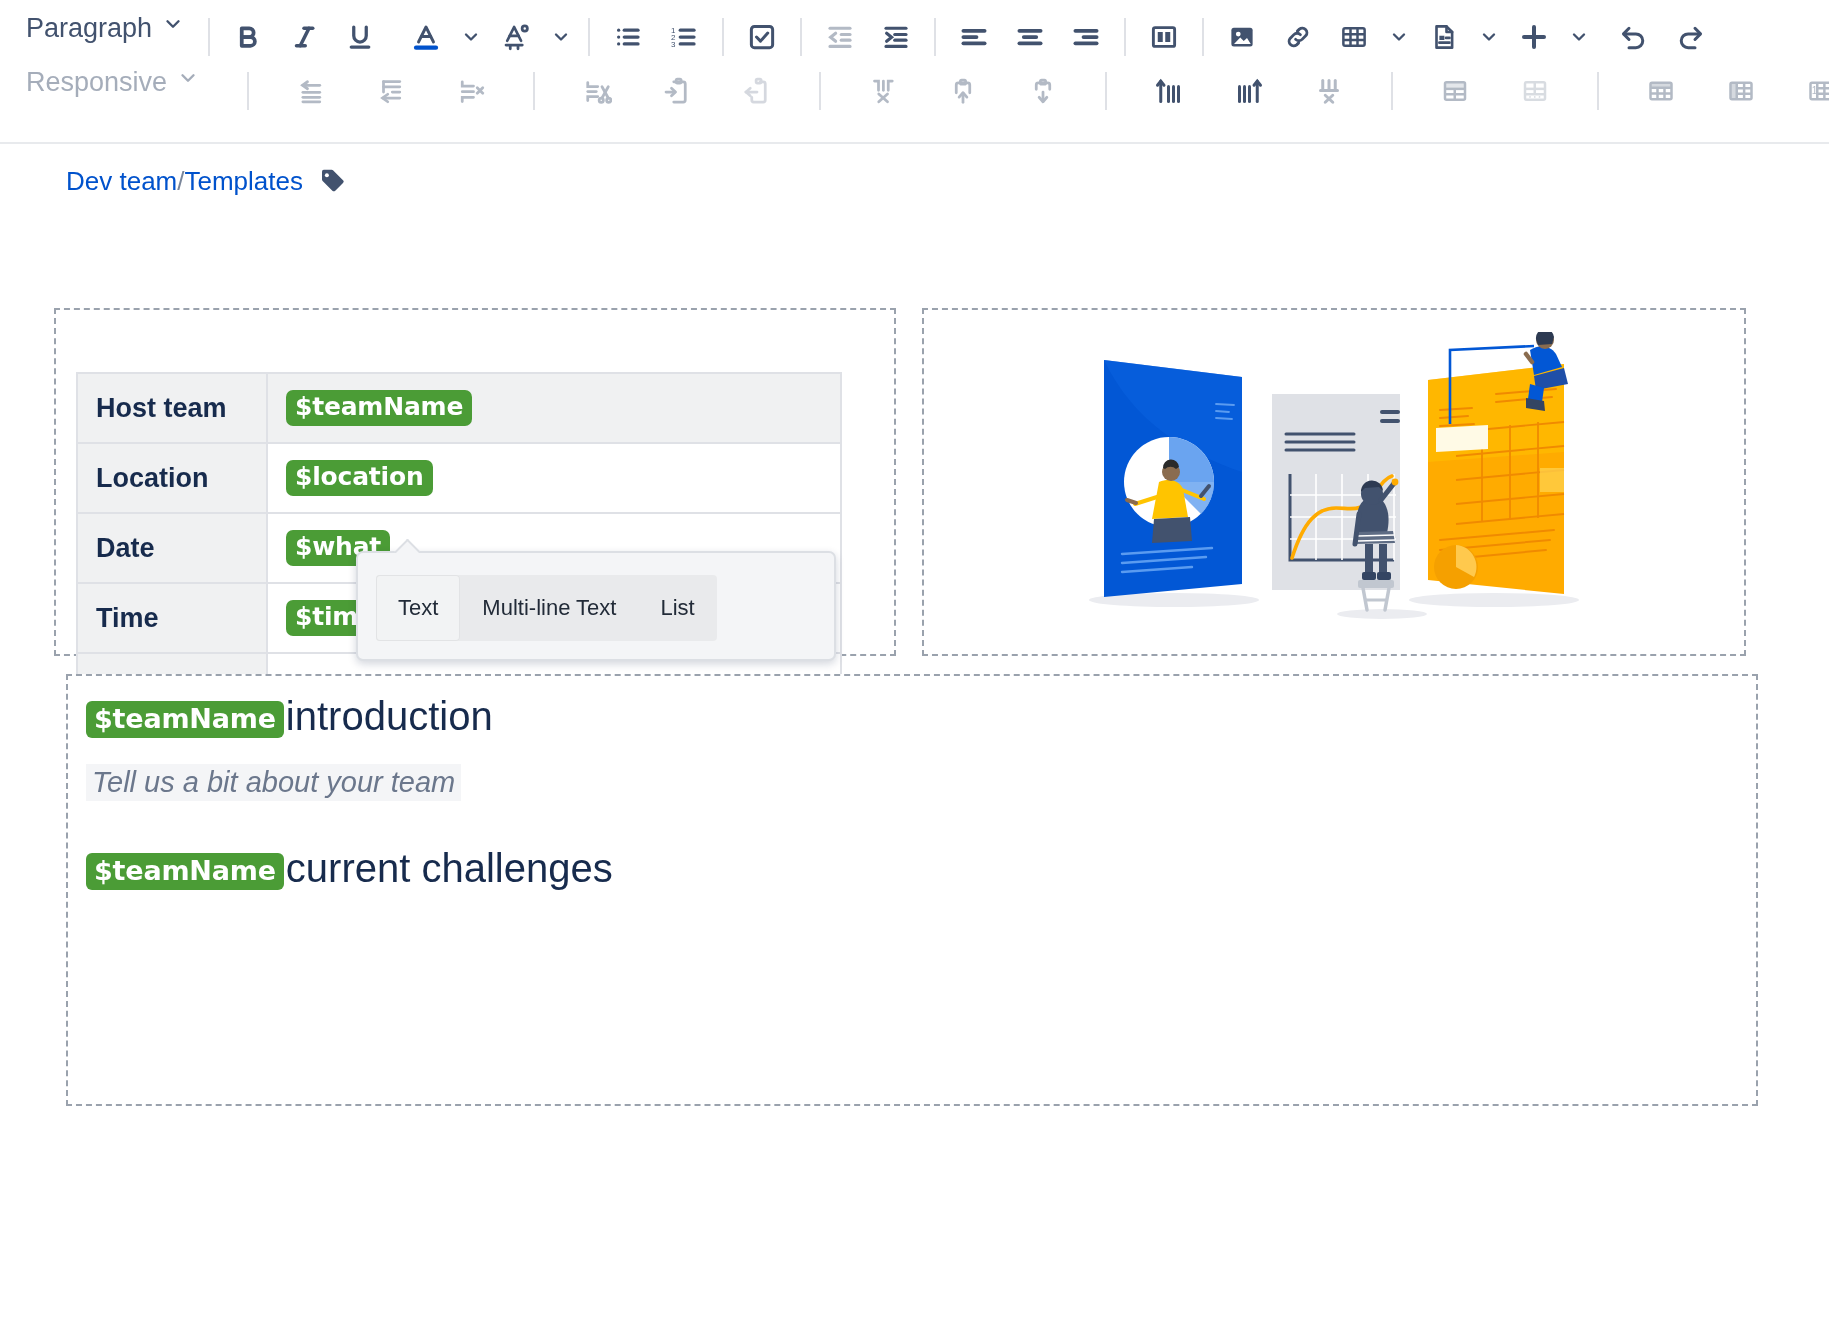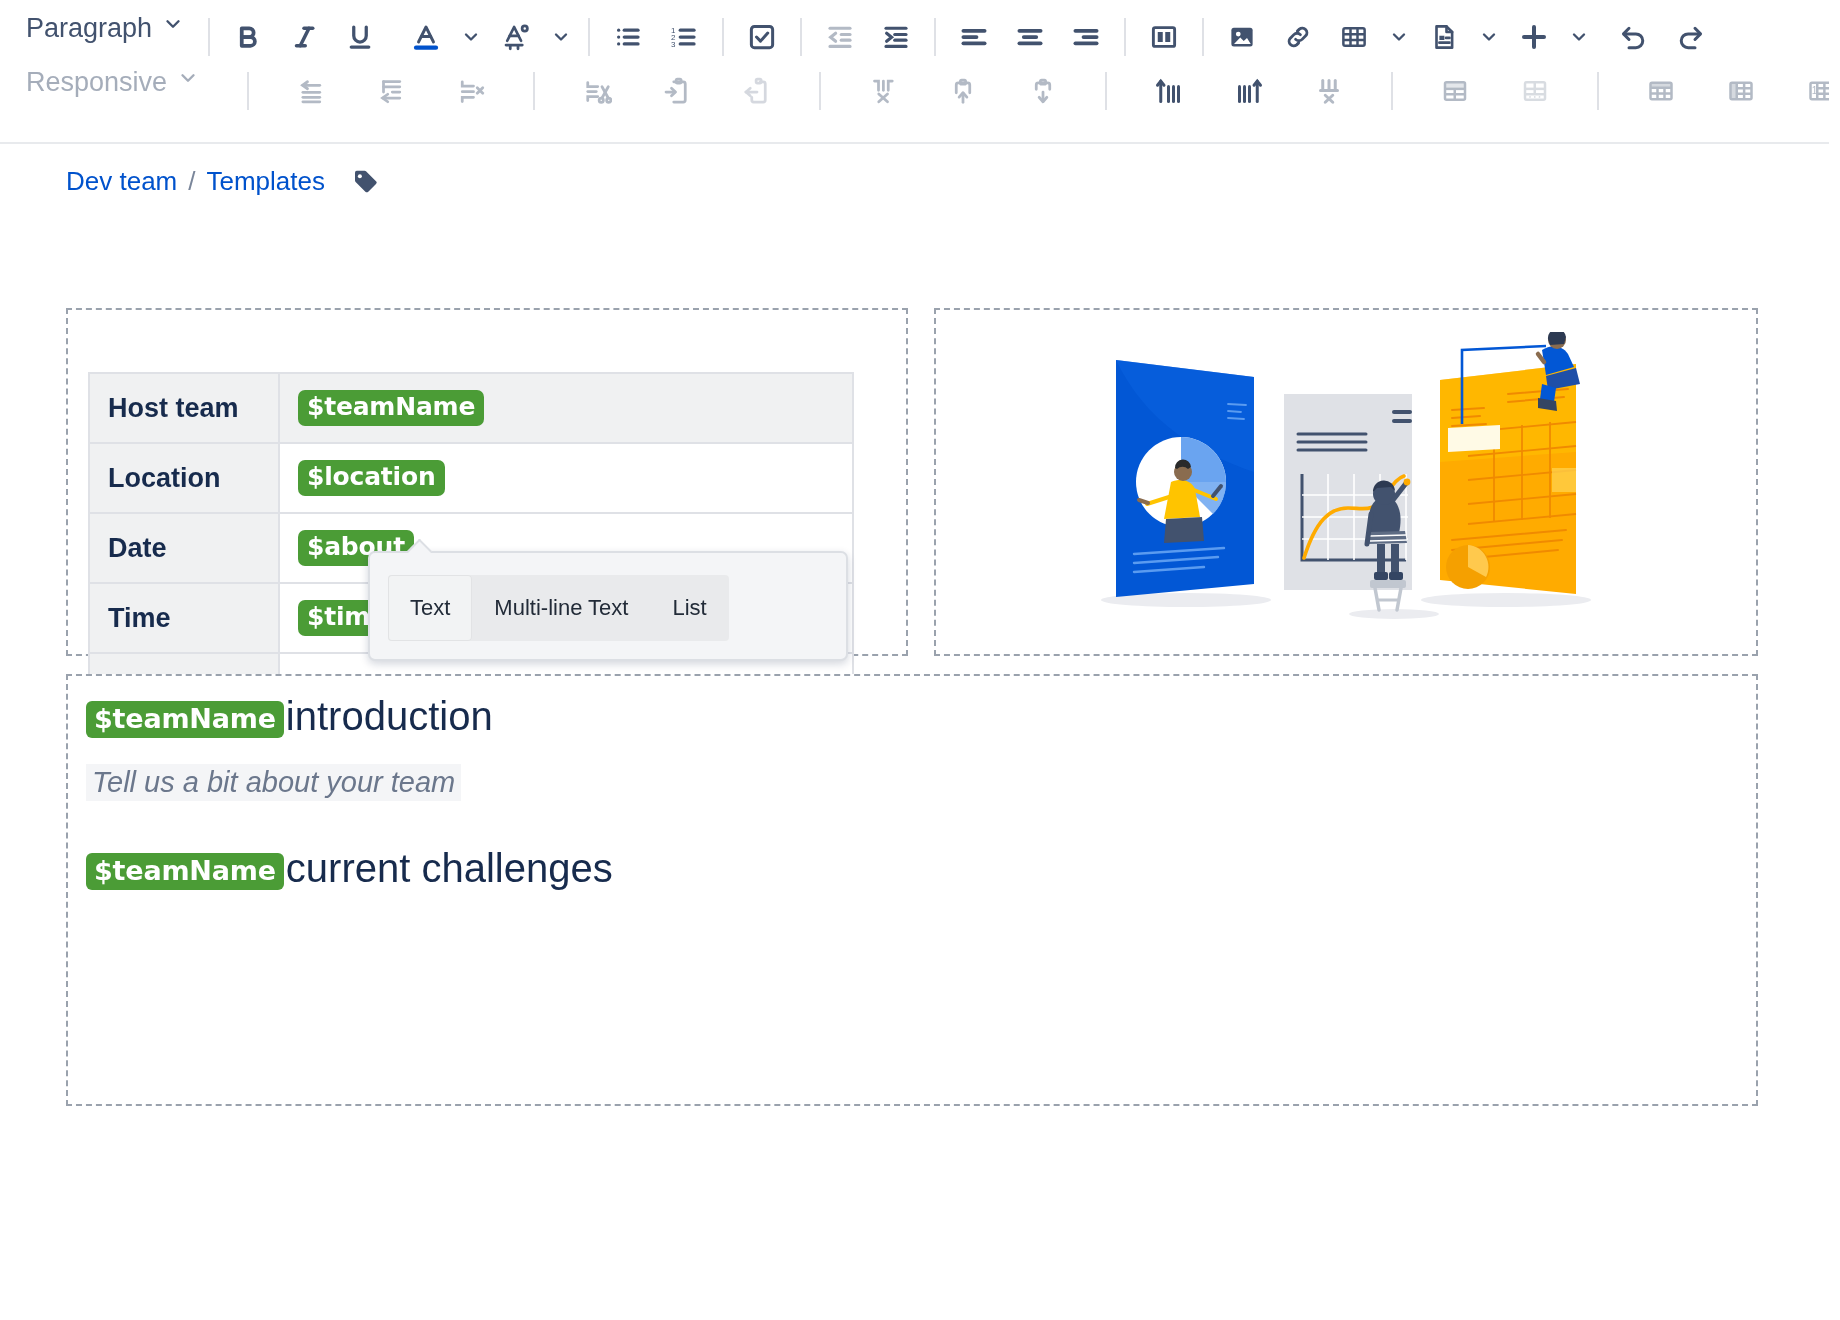--- a/index.html
+++ b/index.html
@@ -108,22 +108,21 @@
     top: 146px;
     width: 1829px;
     height: 1147px;
     background: #ffffff;
   }
 
   .breadcrumb {
     position: absolute;
     left: 66px; top: 20px;
     display: flex;
-    align-items: flex-end;
-    gap: 11px;
+    align-items: flex-start;
     font-size: 26px;
   }
   .bc-link {
     color: #0052cc;
     cursor: pointer;
     text-decoration: none;
   }
   .bc-sep { color: #7a869a; }
   .bc-tag {
     margin-left: 14px;
@@ -137,21 +136,21 @@
     left: 66px; top: 60px;
     font-size: 52px;
     color: #172b4d;
     font-weight: 400;
     letter-spacing: -0.3px;
   }
 
   
   .layout-row {
     position: absolute;
-    left: 66px;
+    left: 54px;
     top: 162px;
     width: 1692px;
     height: 348px;
     display: flex;
     gap: 26px;
   }
   .layout-cell {
     border: 2px dashed #9aa2ad;
     position: relative;
     background: #ffffff;
@@ -795,21 +794,21 @@
               </tr>
               <tr>
                 <td class="hcell">Location</td>
                 <td class="vcell">
                   <span class="chip">$location</span>
                 </td>
               </tr>
               <tr>
                 <td class="hcell">Date</td>
                 <td class="vcell">
-                  <span class="chip">$about</span>
+                  <span class="chip">$what</span>
                 </td>
               </tr>
               <tr>
                 <td class="hcell">Time</td>
                 <td class="vcell">
                   <span class="chip">$time</span>
                 </td>
               </tr>
               <tr>
                 <td class="hcell">Attendees</td>

